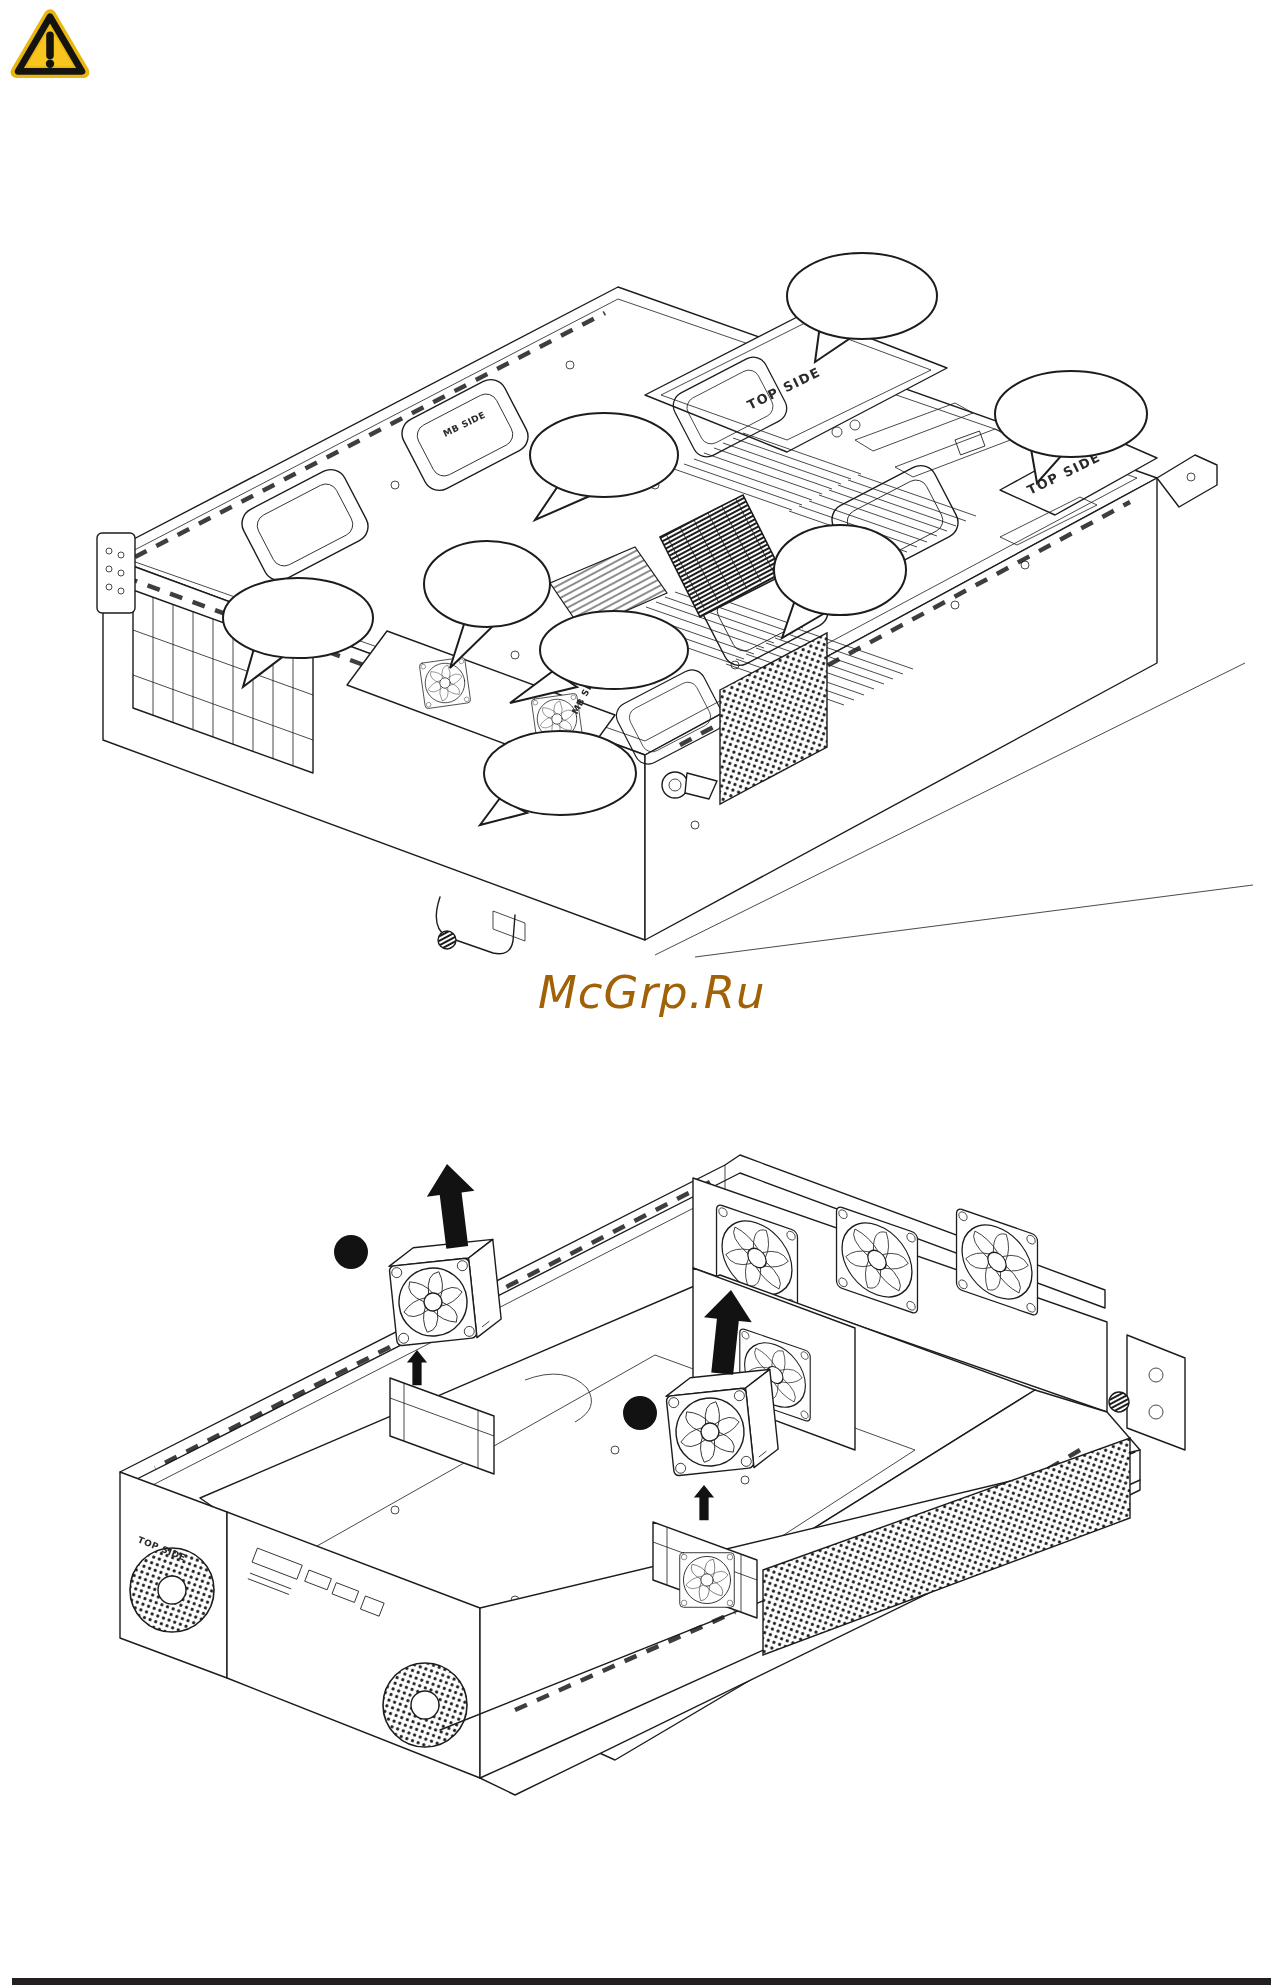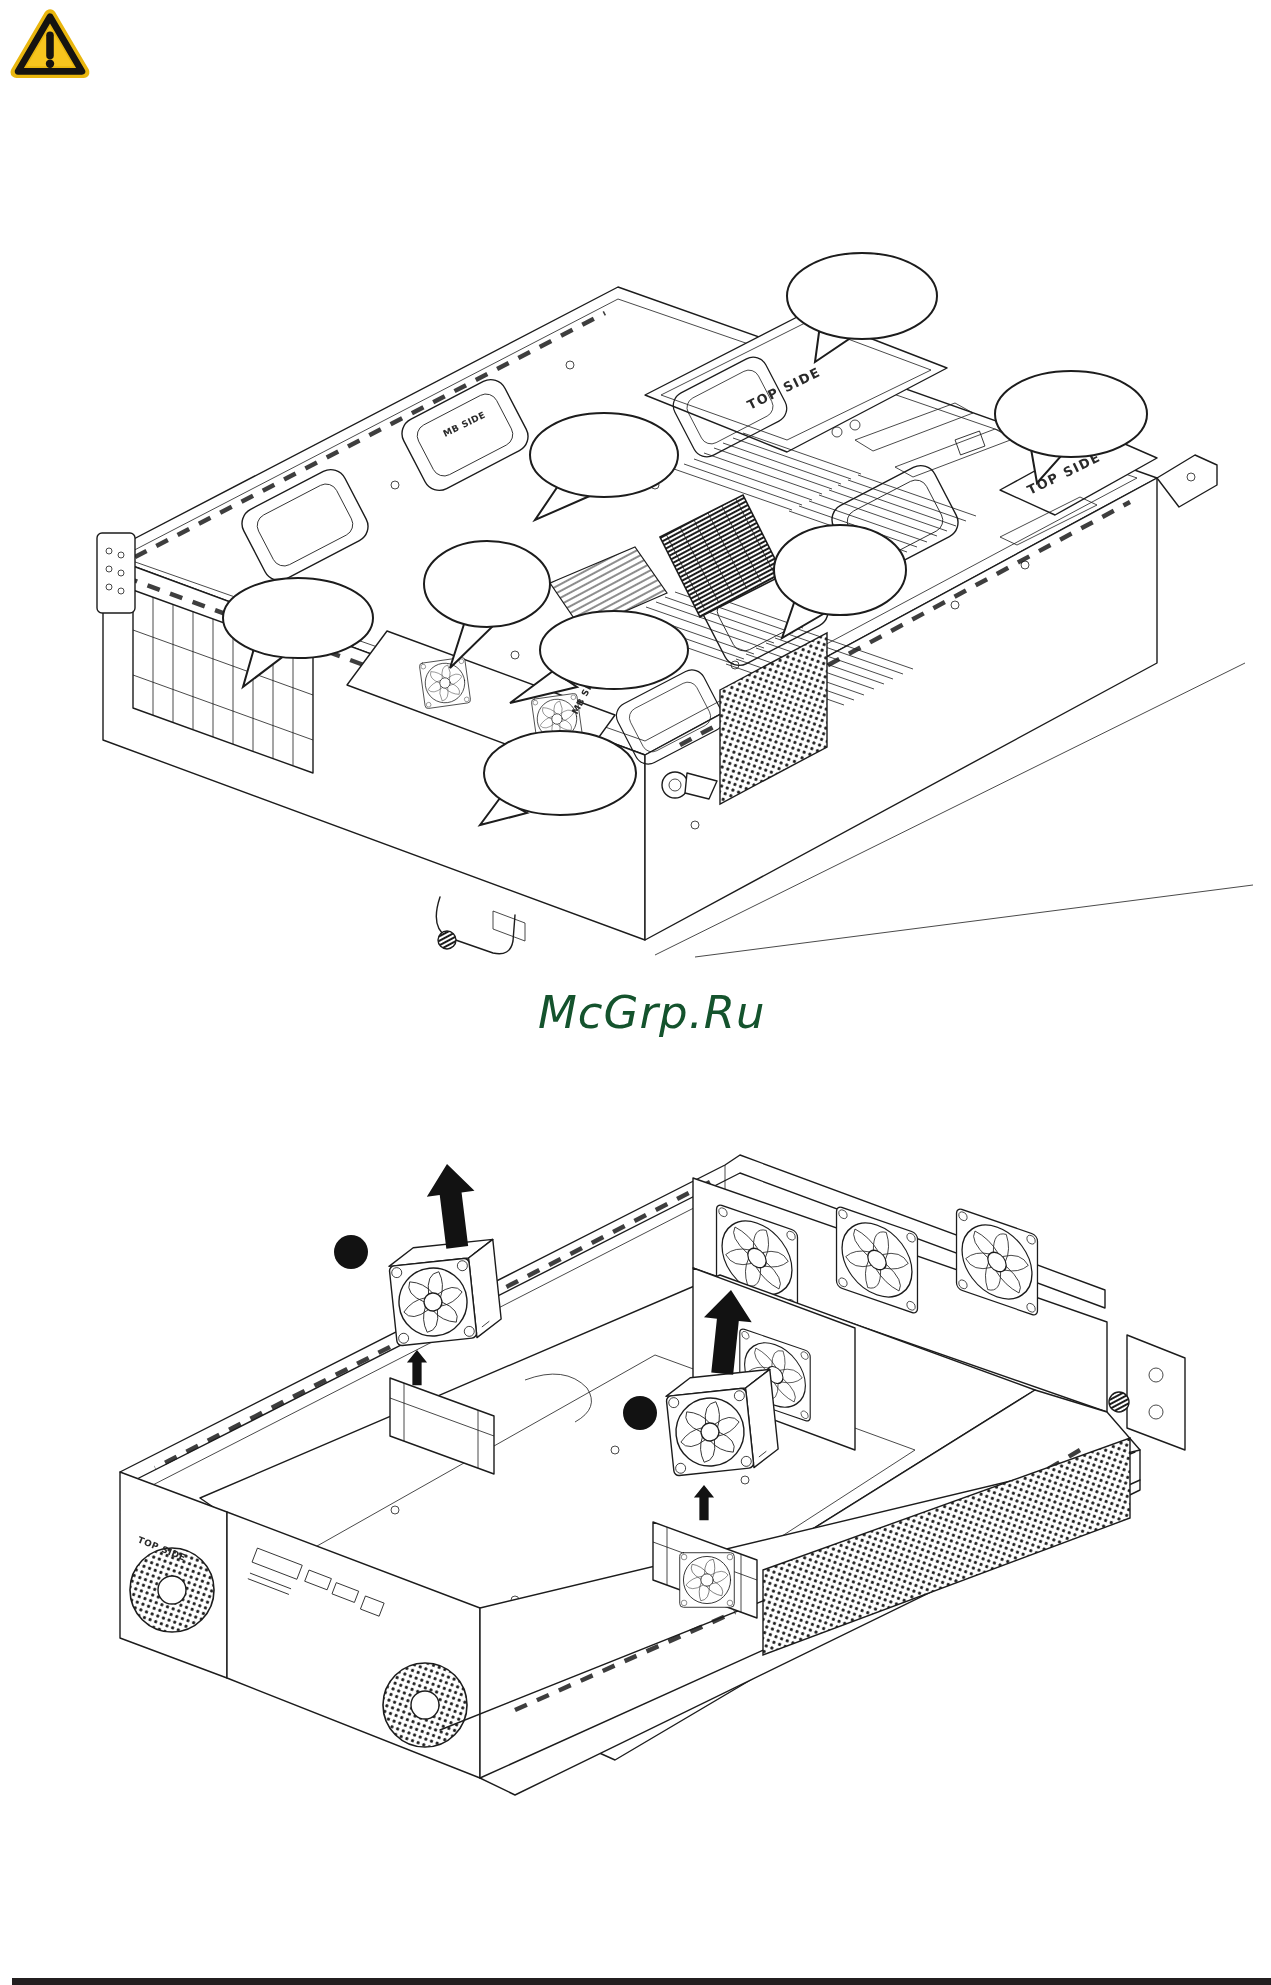--- a/index.html
+++ b/index.html
@@ -202,21 +202,21 @@
         <path class="balloon" d="M458,486 L415,518 L482,502 Z"></path>
           <ellipse class="balloon" cx="519" cy="465" rx="74" ry="39"></ellipse>
       </g>
       <g>
         <path class="balloon" d="M405,613 L385,640 L432,628 Z"></path>
           <ellipse class="balloon" cx="465" cy="588" rx="76" ry="42"></ellipse>
       </g>
     </g>
   </svg>
 
-  <div id="watermark" style="color: #14532d; margin-top: 20px;">McGrp.Ru</div>
+  <div id="watermark" style="color: #a16207;">McGrp.Ru</div>
 
   <svg style="left:95px;top:1150px" width="1100" height="660" viewBox="0 0 1100 660">
     <defs>
       <g id="fan3d">
         <path class="lnw" d="M-40,-40 L-14,-56 L66,-56 L40,-40 Z"></path>
         <path class="lnw" d="M40,-40 L66,-56 L66,24 L40,40 Z"></path>
         <rect x="-40" y="-40" width="80" height="80" rx="5" class="lnw"></rect>
         <circle r="34" class="ln"></circle>
         <use href="#blade2"></use>
           <use href="#blade2" transform="rotate(60)"></use>

